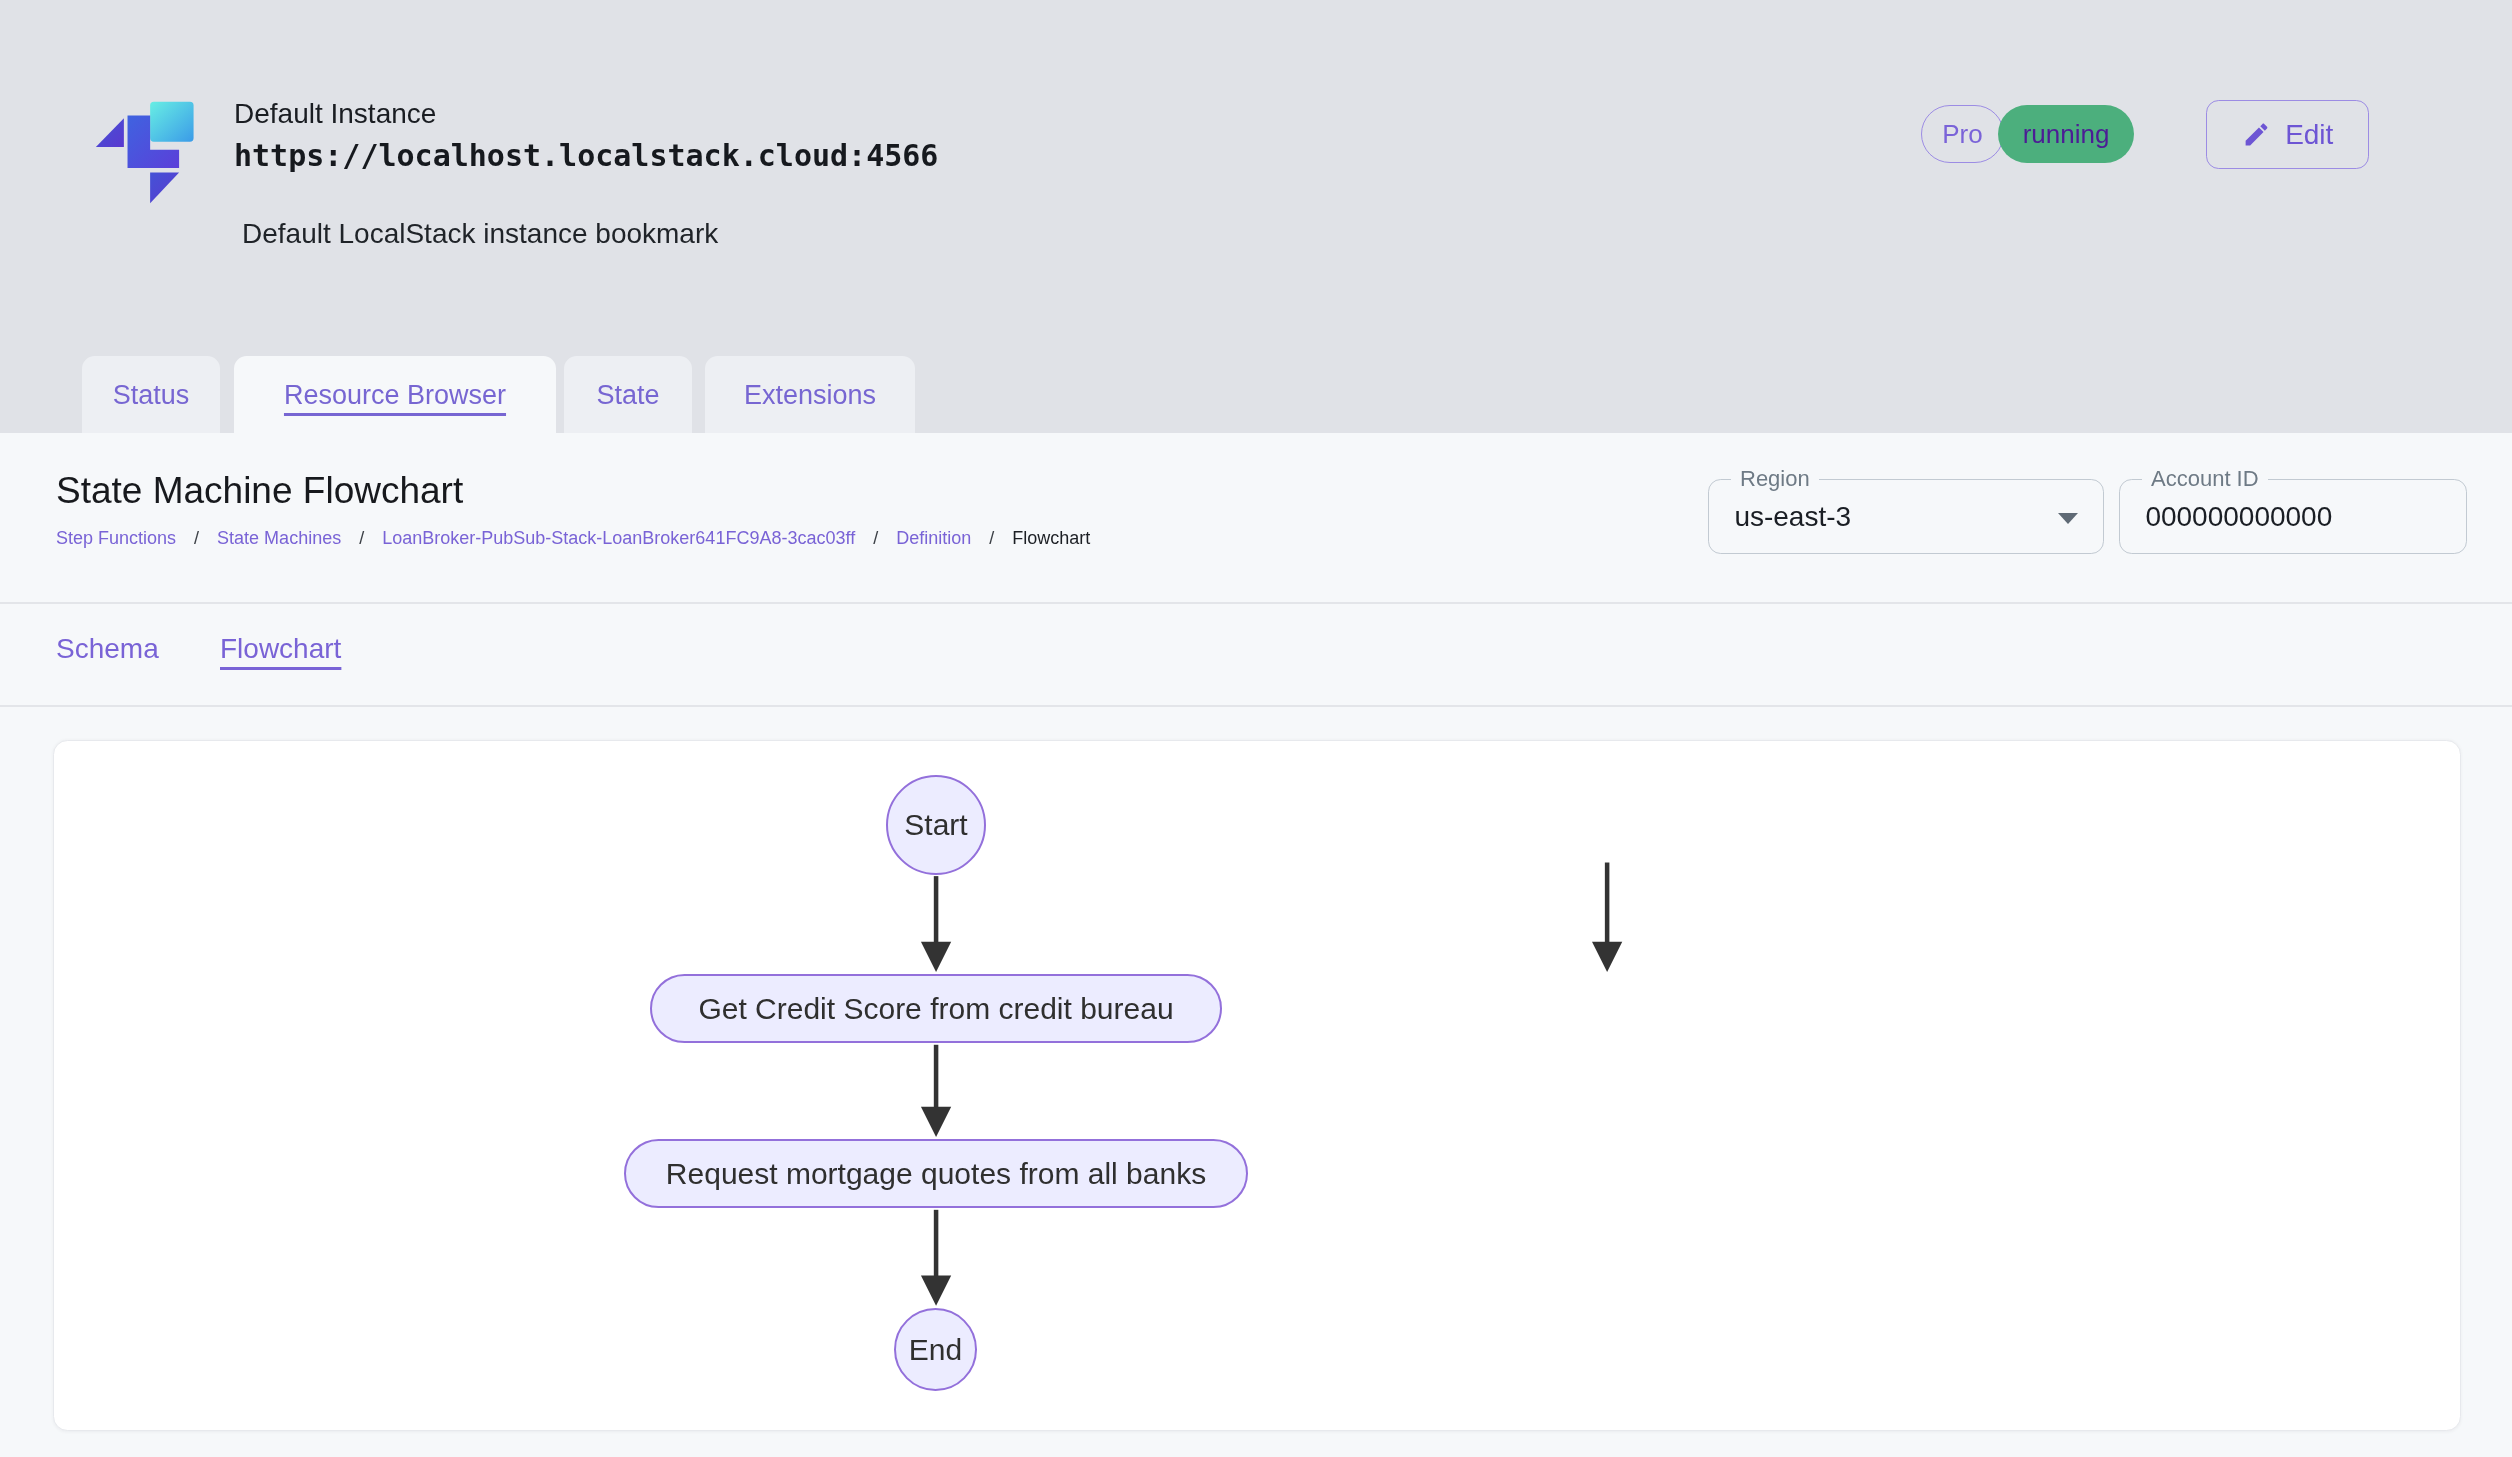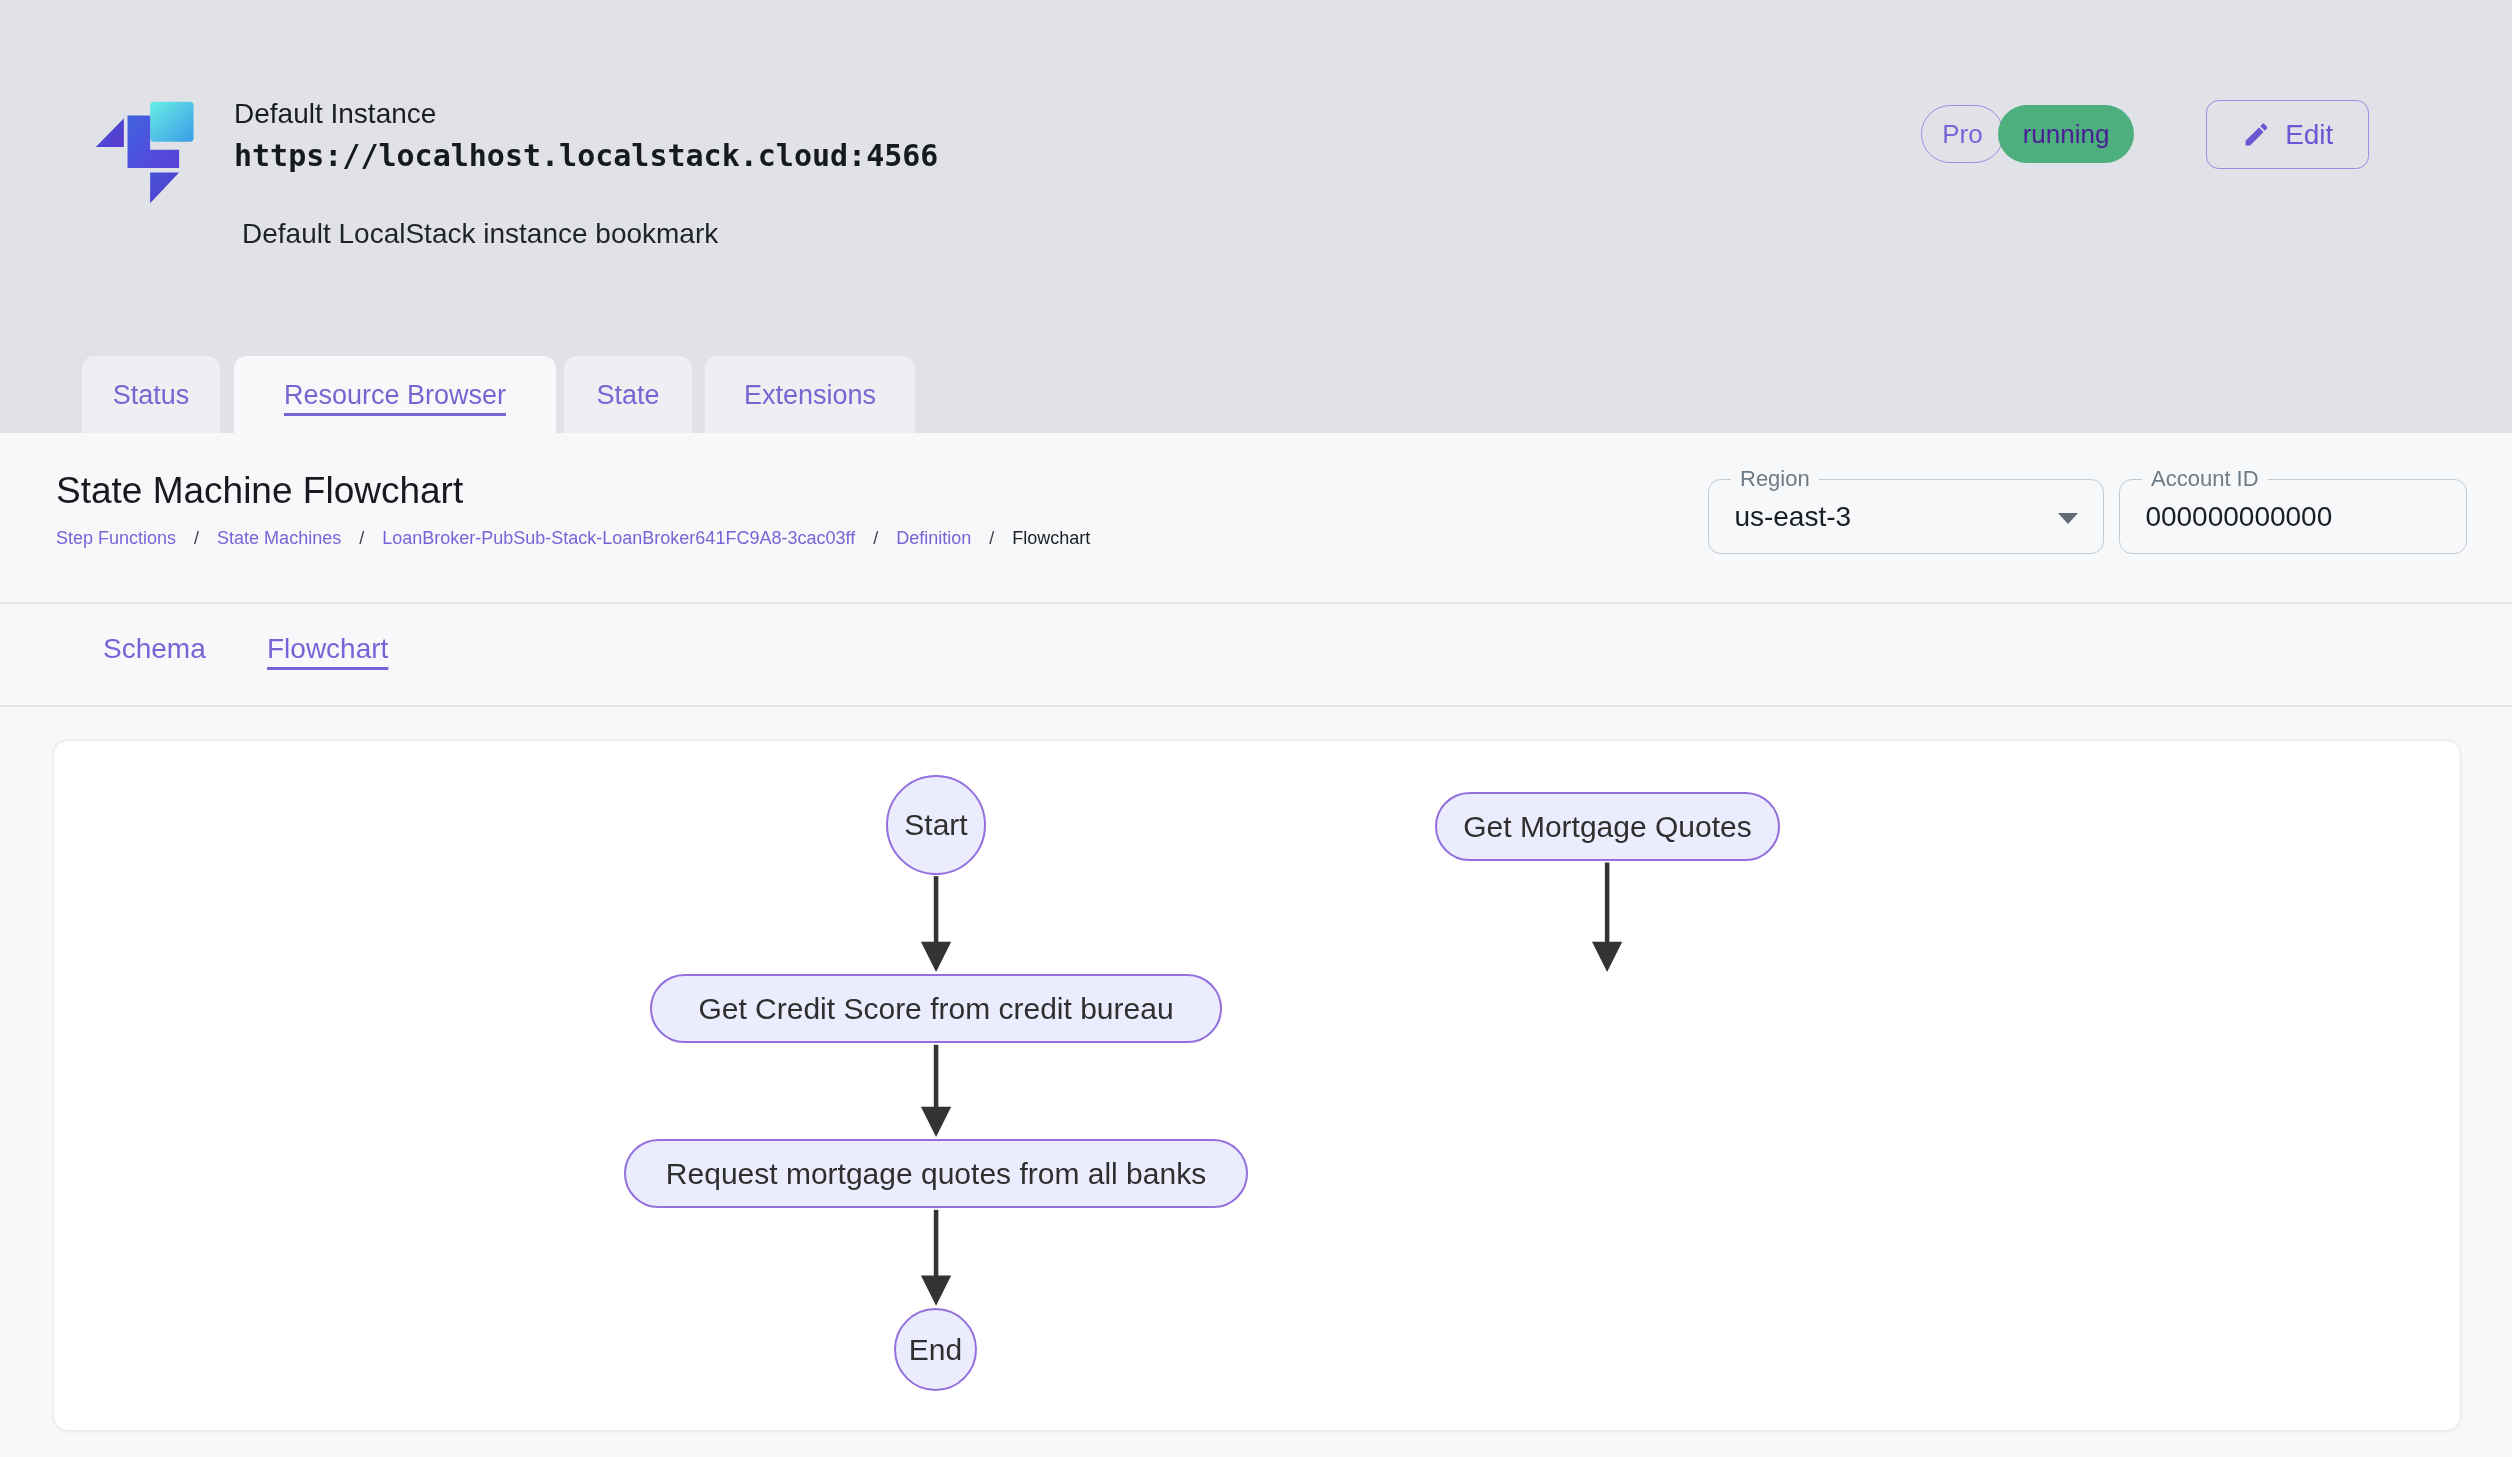--- a/index.html
+++ b/index.html
@@ -27,21 +27,21 @@
   .page-title { position:absolute; left:56px; top:470px; font-size:37px; font-weight:500; color:#17191d; }
   .breadcrumb { position:absolute; left:56px; top:528px; display:flex; gap:18px; font-size:18px; align-items:center; }
   .breadcrumb .bc-link { color:#7963d6; cursor:pointer; }
   .breadcrumb .bc-sep { color:#3c4046; }
   .breadcrumb .bc-current { color:#1c1f24; }
   .field { position:absolute; border:1.8px solid #c2cad2; border-radius:12.7px; height:75px; background:transparent; }
   .field-label { position:absolute; top:-14.5px; left:22px; background:#f6f8fa; padding:0 9px; font-size:22px; color:#6e7a85; }
   .field-value { position:absolute; left:25.4px; top:0; height:100%; display:flex; align-items:center; font-size:28px; color:#1a1e24; }
   .caret { position:absolute; right:25.4px; top:33px; width:0; height:0; border-left:10px solid transparent; border-right:10px solid transparent; border-top:11.8px solid #5f6a75; }
   .divider { position:absolute; left:0; width:2512px; height:1.8px; background:#e3e5e9; }
-  .subtab { position:absolute; top:633px; font-size:28px; color:#7963d6; cursor:pointer;margin-left:47px; }
+  .subtab { position:absolute; top:633px; font-size:28px; color:#7963d6; cursor:pointer; }
   .subtab.active { text-decoration:underline; text-decoration-thickness:2.7px; text-underline-offset:9px; }
   
   .card { position:absolute; left:53px; top:740px; width:2408px; height:691px; background:#ffffff; border:0.9px solid #e7e9ed; border-radius:14.5px; box-shadow:0 0.9px 3.6px rgba(20,24,40,.05); }
   .node { position:absolute; display:flex; align-items:center; justify-content:center; background:#ECECFF; border:2.7px solid #9370DB; color:#2f2f2f; font-size:30px; }
   .node-circle { border-radius:50%; }
   .node-pill { border-radius:36px; height:69px; }
   .edges { position:absolute; left:0; top:0; width:2408px; height:691px; pointer-events:none; }
 </style>
 </head>
 <body>
@@ -141,21 +141,20 @@
       </marker>
     </defs>
     <line x1="972" y1="149" x2="972" y2="248" stroke="#333333" stroke-width="5" marker-end="url(#arrow)"></line>
     <line x1="972" y1="335" x2="972" y2="430" stroke="#333333" stroke-width="5" marker-end="url(#arrow)"></line>
     <line x1="972" y1="517" x2="972" y2="616" stroke="#333333" stroke-width="5" marker-end="url(#arrow)"></line>
     <line x1="1712" y1="134" x2="1712" y2="248" stroke="#333333" stroke-width="5" marker-end="url(#arrow)"></line>
   </svg>
 
   <div class="node node-circle" style="left:832px; top:34px; width:100px; height:100px;">Start</div>
 
-  <div class="node node-pill" style="left:1381px; top:51px; width:345px;">Get Mortgage Quotes</div>
 
   <div class="node node-pill" style="left:596px; top:233px; width:572px;">Get Credit Score from credit bureau</div>
 
 
   <div class="node node-pill" style="left:570px; top:398px; width:624px;">Request mortgage quotes from all banks</div>
 
   <div class="node node-circle" style="left:840px; top:567px; width:83px; height:83px;">End</div>
 </div>
 
 

